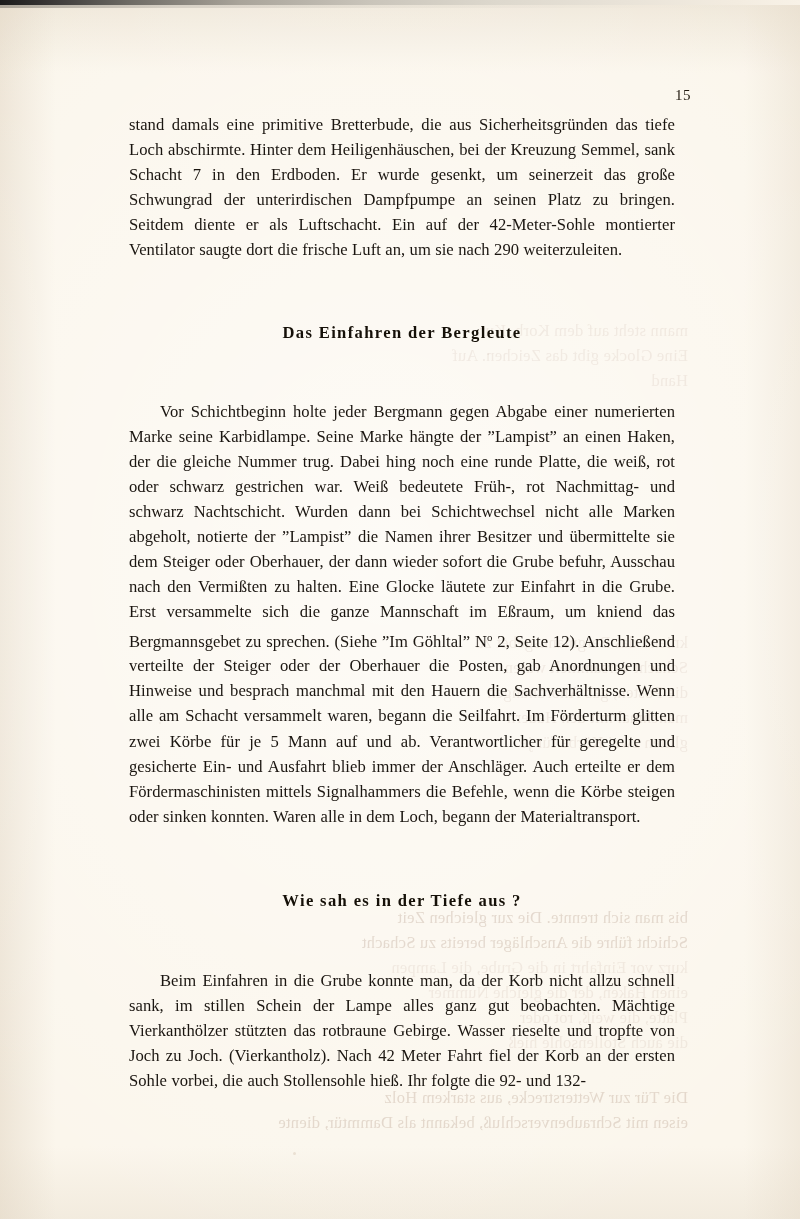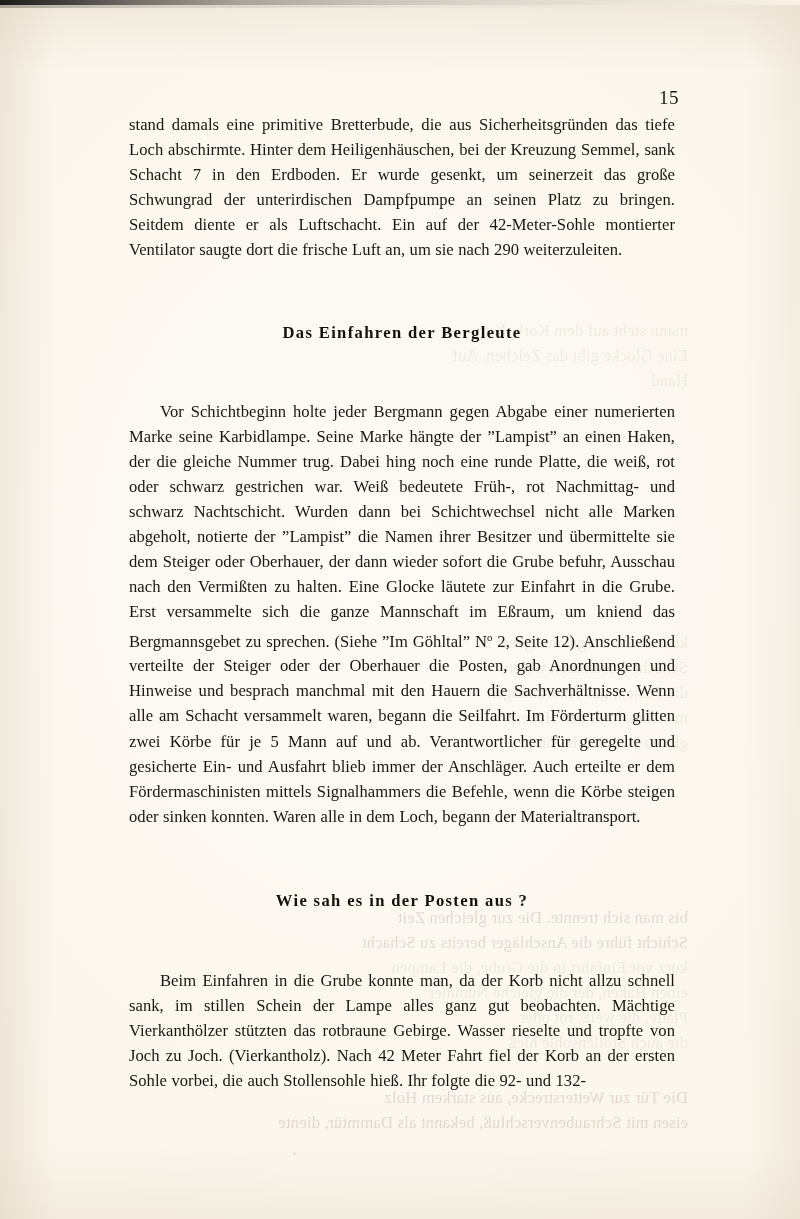--- a/index.html
+++ b/index.html
@@ -48,23 +48,23 @@
   
   .content {
     position: absolute;
     left: 113px;
     top: 96px;
     width: 578px;
   }
 
   .folio {
     position: absolute;
-    right: 12px;
+    right: 0;
     top: -8px;
-    font-size: 19px;
+    font-size: 15px;
     line-height: 1;
     letter-spacing: 0.5px;
     color: #20190f;
   }
 
   p.para {
     margin: 16px;
     font-size: 16.6px;
     line-height: 25.1px;
     text-align: justify;
@@ -166,19 +166,19 @@
 
     <p class="para">stand damals eine primitive Bretterbude, die aus Sicherheitsgründen das tiefe Loch abschirmte. Hinter dem Heiligenhäuschen, bei der Kreuzung Semmel, sank Schacht 7 in den Erdboden. Er wurde gesenkt, um seinerzeit das große Schwungrad der unterirdischen Dampfpumpe an seinen Platz zu bringen. Seitdem diente er als Luftschacht. Ein auf der 42-Meter-Sohle montierter Ventilator saugte dort die frische Luft an, um sie nach 290 weiterzuleiten.</p>
 
     <div class="gap-before-heading"></div>
     <h2 class="heading">Das Einfahren der Bergleute</h2>
     <div class="gap-after-heading"></div>
 
     <p class="para indent"><span>Vor Schichtbeginn holte jeder Bergmann gegen Abgabe einer numerierten Marke seine Karbidlampe. Seine Marke hängte der ”Lampist” an einen Haken, der die gleiche Nummer trug. Dabei hing noch eine runde Platte, die weiß, rot oder schwarz gestrichen war. Weiß bedeutete Früh-, rot Nachmittag- und schwarz Nachtschicht. Wurden dann bei Schichtwechsel nicht alle Marken abgeholt, notierte der ”Lampist” die Namen ihrer Besitzer und übermittelte sie dem Steiger oder Oberhauer, der dann wieder sofort die Grube befuhr, Ausschau nach den Vermißten zu halten. Eine Glocke läutete zur Einfahrt in die Grube. Erst versammelte sich die ganze Mannschaft im Eßraum, um kniend das Bergmannsgebet zu sprechen. (Siehe ”Im Göhltal” N</span><span class="sup-o">o</span><span> 2, Seite 12). Anschließend verteilte der Steiger oder der Oberhauer die Posten, gab Anordnungen und Hinweise und besprach manchmal mit den Hauern die Sachverhältnisse. Wenn alle am Schacht versammelt waren, begann die Seilfahrt. Im Förderturm glitten zwei Körbe für je 5 Mann auf und ab. Verantwortlicher für geregelte und gesicherte Ein- und Ausfahrt blieb immer der Anschläger. Auch erteilte er dem Fördermaschinisten mittels Signalhammers die Befehle, wenn die Körbe steigen oder sinken konnten. Waren alle in dem Loch, begann der Materialtransport.</span></p>
 
     <div class="gap-before-heading2"></div>
-    <h2 class="heading">Wie sah es in der Posten aus ?</h2>
+    <h2 class="heading">Wie sah es in der Tiefe aus ?</h2>
     <div class="gap-after-heading2"></div>
 
     <p class="para indent">Beim Einfahren in die Grube konnte man, da der Korb nicht allzu schnell sank, im stillen Schein der Lampe alles ganz gut beobachten. Mächtige Vierkanthölzer stützten das rotbraune Gebirge. Wasser rieselte und tropfte von Joch zu Joch. (Vierkantholz). Nach 42 Meter Fahrt fiel der Korb an der ersten Sohle vorbei, die auch Stollensohle hieß. Ihr folgte die 92- und 132-</p>
 
   </div>
 </div>
 
 </body></html>

